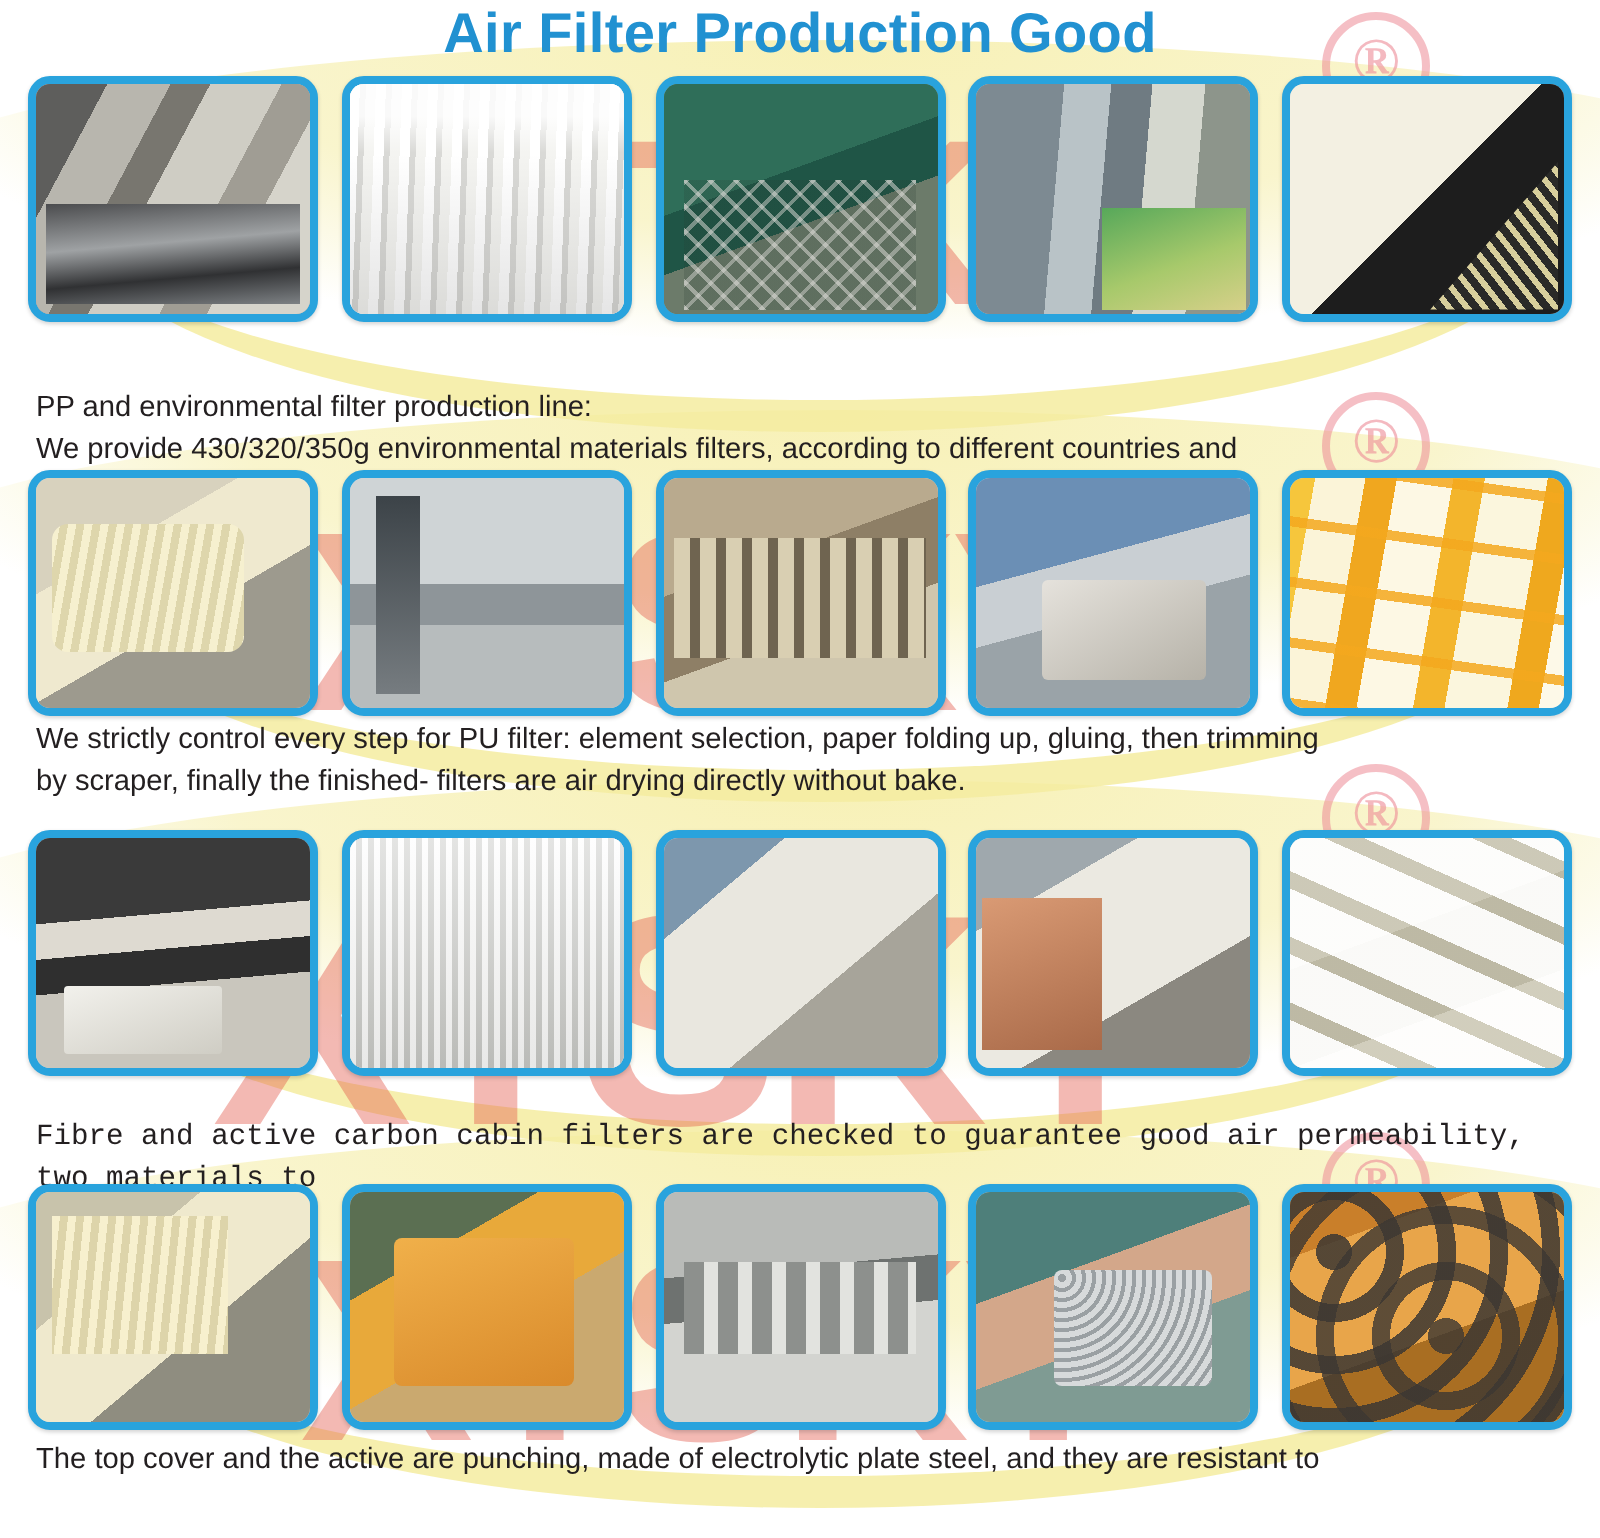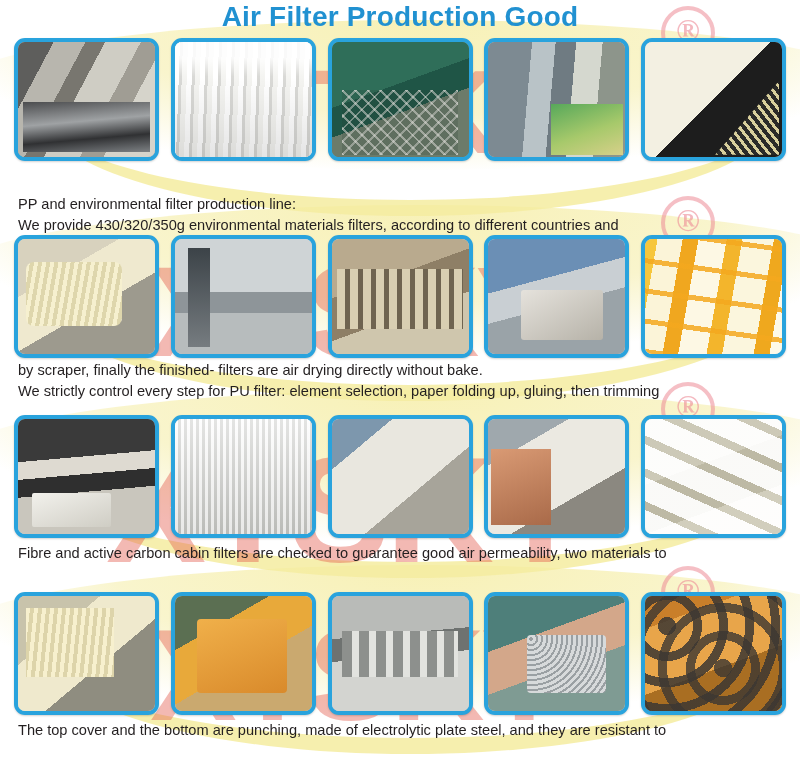--- a/index.html
+++ b/index.html
@@ -134,21 +134,21 @@
   .caption {
     position: absolute;
     left: 18px;
     width: 766px;
     font-size: 14.6px;
     line-height: 21px;
     color: #231f20;
   }
   .caption.c1 { top: 166px; margin-top: 28px; }
   .caption.c2 { top: 360px; }
-  .caption.c3 { top: 543px; }
+  .caption.c3 { top: 559px; font-family: Liberation Mono, monospace; }
   .caption.c4 { top: 720px; }
 
   
   
   .p11 { background:
       linear-gradient(118deg, #5e5e5c 0 18%, #b8b6ae 18% 34%, #78766f 34% 44%, #cfcdc4 44% 62%, #a09d94 62% 74%, #d6d4cb 74% 100%),
       #9b9890; }
   .p11::after { content:""; position:absolute; left:4%; top:52%; width:92%; height:44%;
       background: linear-gradient(175deg,#4b4c4e,#9fa2a4 40%,#303133 70%,#7d8184); }
   .p12 { background:
@@ -290,22 +290,22 @@
       </div>
     <div class="photo">
         <div class="ph-inner p24"></div>
       </div>
     <div class="photo">
         <div class="ph-inner p25"></div>
       </div>
   </div>
 
   <div class="caption c2">
+    <div>We strictly control every step for PU filter: element selection, paper folding up, gluing, then trimming</div>
     <div>by scraper, finally the finished- filters are air drying directly without bake.</div>
-    <div>We strictly control every step for PU filter: element selection, paper folding up, gluing, then trimming</div>
   </div>
 
   <div class="row r3">
     <div class="photo">
         <div class="ph-inner p31"></div>
       </div>
     <div class="photo">
         <div class="ph-inner p32"></div>
       </div>
     <div class="photo">
@@ -335,16 +335,16 @@
       </div>
     <div class="photo">
         <div class="ph-inner p44"></div>
       </div>
     <div class="photo">
         <div class="ph-inner p45"></div>
       </div>
   </div>
 
   <div class="caption c4">
-    <div>The top cover and the bottom are punching, made of electrolytic plate steel, and they are resistant to</div>
+    <div>The top cover and the active are punching, made of electrolytic plate steel, and they are resistant to</div>
   </div>
 
 </div>
 
 </body></html>

